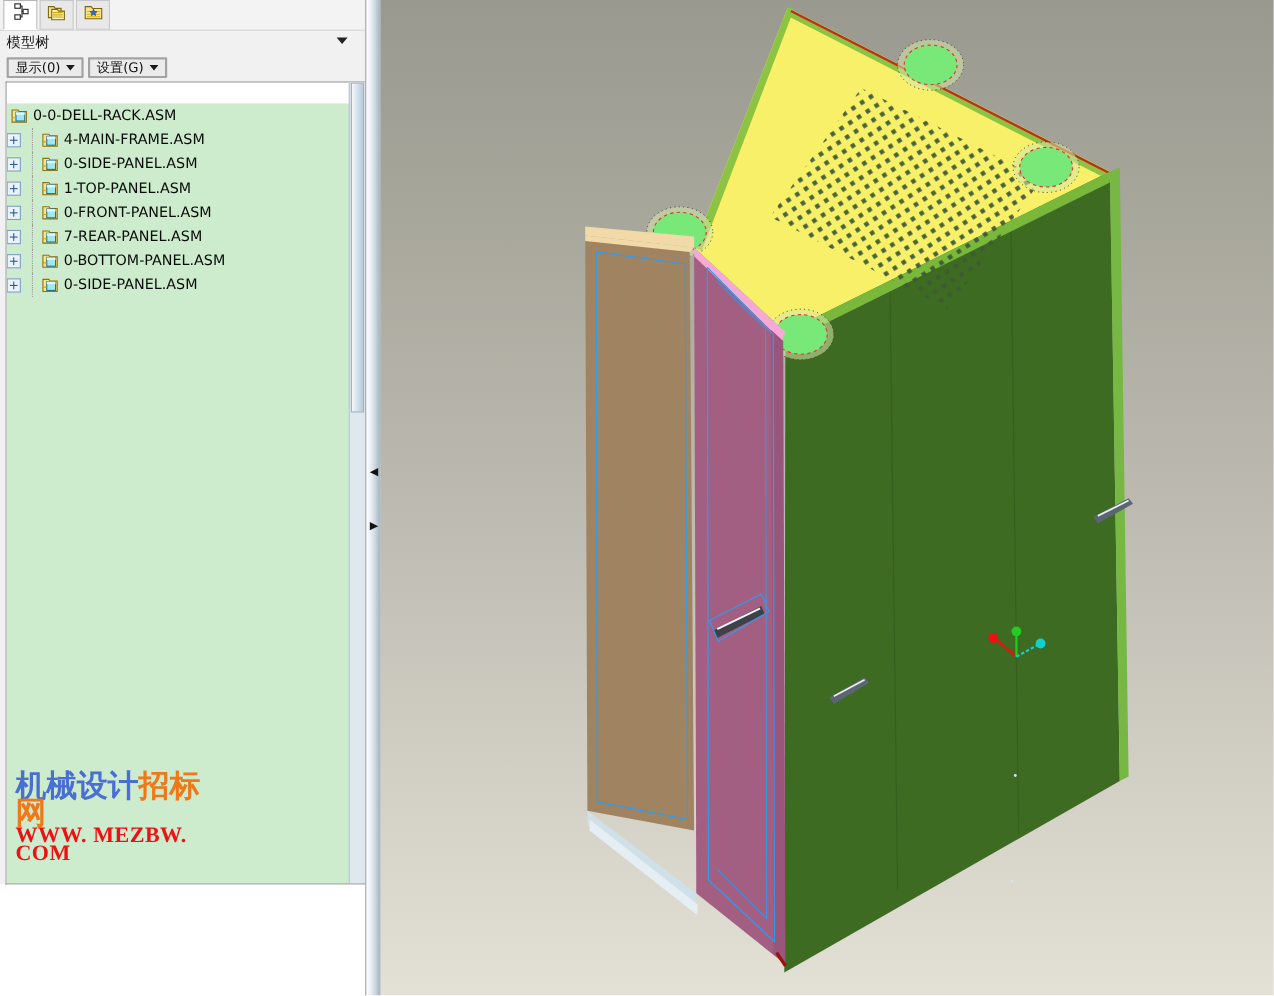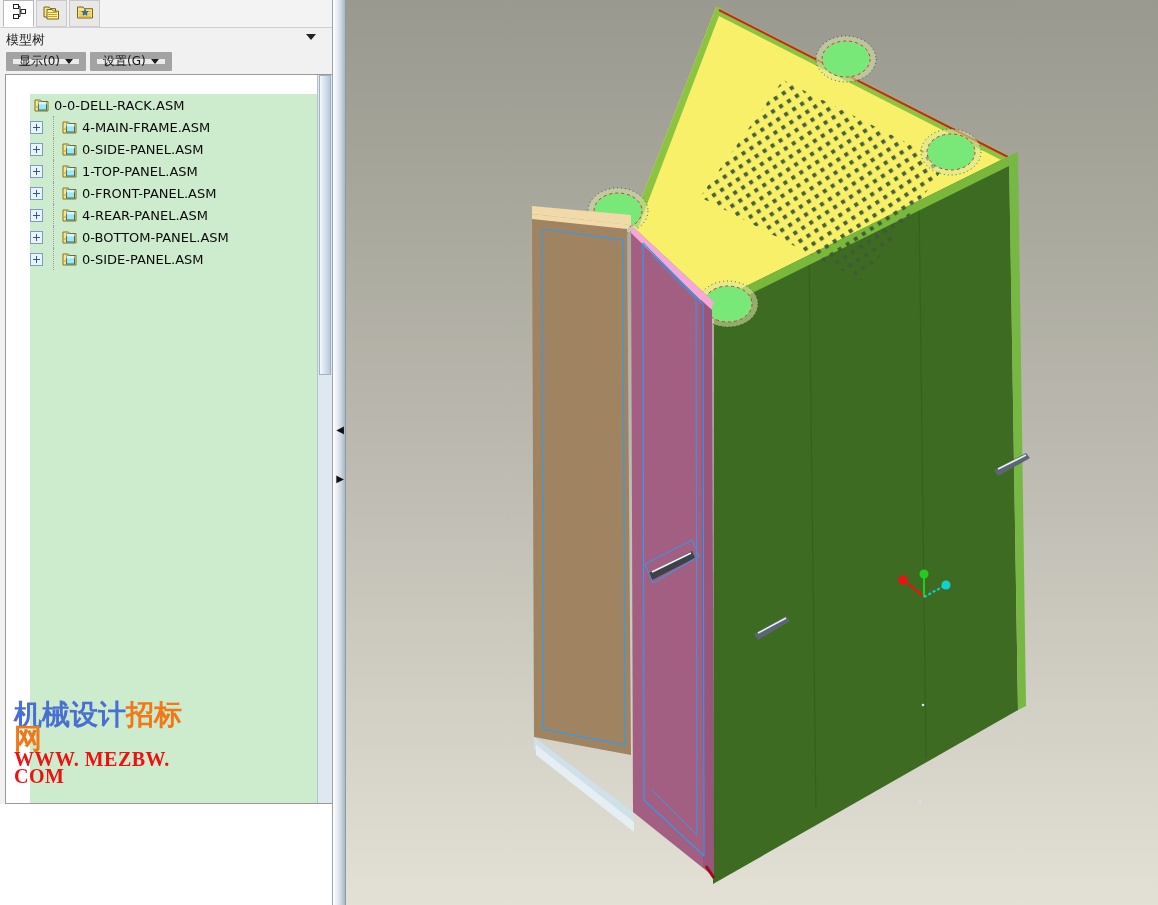--- a/index.html
+++ b/index.html
@@ -89,21 +89,21 @@
     height: 22px;
     padding: 0 0 0 6px;
     display: flex;
     gap: 4px;
     align-items: center;
     background: #f1f1f1;
   }
   .dd-button {
     height: 19px;
     background: #ebebeb;
-    border: 7px solid #a3a3a3;
+    border: 2px solid #a3a3a3;
     border-radius: 1px;
     display: flex;
     align-items: center;
     gap: 5px;
     padding: 0 6px;
     font-size: 12px;
     color: #111;
     cursor: pointer;
     font-family: "DejaVu Sans", "Liberation Sans", sans-serif;
     white-space: nowrap;
@@ -123,21 +123,20 @@
     background: #ffffff;
     border: 1px solid #9a9a9a;
     border-right: none;
     overflow: hidden;
   }
   .tree-scroll {
     position: absolute;
     left: 0; top: 19px; right: 0; bottom: 0;
     background: #cdebcd;
     overflow: hidden;
-    margin-left: 24px;
   }
   .tree-row {
     position: relative;
     height: 22px;
     display: flex;
     align-items: center;
     white-space: nowrap;
     cursor: default;
   }
   .expander {
@@ -371,21 +370,21 @@
           </div>
           <div class="tree-row">
             <span class="expander"></span>
             <span class="dotline"></span>
             <span class="node-icon"><svg width="16" height="15" viewBox="0 0 16 15">
                 <path d="M1 2 h5.4 l1.2 1.5 h6.4 V13 H1 z" fill="#fbe38c" stroke="#8a7310" stroke-width="1"></path>
                 <rect x="4.5" y="4" width="8" height="8" fill="#9fe8f0" stroke="#2c6f86" stroke-width="1"></rect>
                 <rect x="4.5" y="4" width="8" height="2.4" fill="#d9f6fa" stroke="none"></rect>
                 <path d="M1 9 h3.5" stroke="#c9a60b" stroke-width="1"></path>
               </svg></span>
-            <span class="node-label">4-REAR-PANEL.ASM</span>
+            <span class="node-label">7-REAR-PANEL.ASM</span>
           </div>
           <div class="tree-row">
             <span class="expander"></span>
             <span class="dotline"></span>
             <span class="node-icon"><svg width="16" height="15" viewBox="0 0 16 15">
                 <path d="M1 2 h5.4 l1.2 1.5 h6.4 V13 H1 z" fill="#fbe38c" stroke="#8a7310" stroke-width="1"></path>
                 <rect x="4.5" y="4" width="8" height="8" fill="#9fe8f0" stroke="#2c6f86" stroke-width="1"></rect>
                 <rect x="4.5" y="4" width="8" height="2.4" fill="#d9f6fa" stroke="none"></rect>
                 <path d="M1 9 h3.5" stroke="#c9a60b" stroke-width="1"></path>
               </svg></span>

